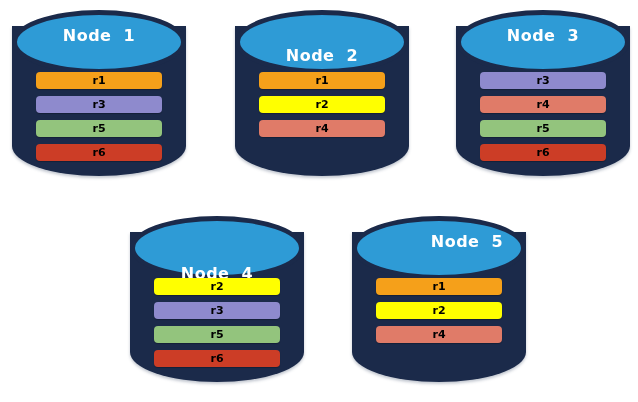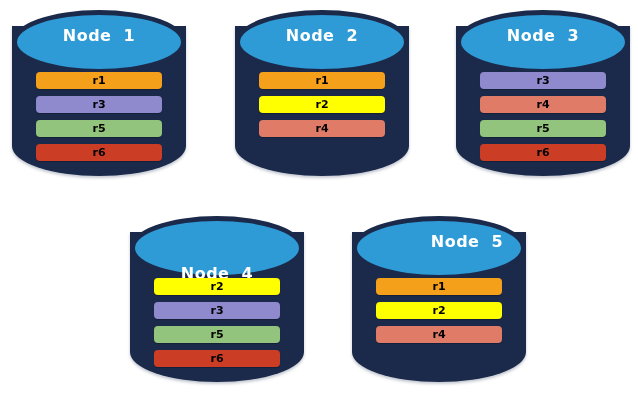--- a/index.html
+++ b/index.html
@@ -115,21 +115,21 @@
         <div class="bar" style="background: rgb(142, 138, 205);">r3</div>
         <div class="bar" style="background: rgb(147, 196, 125);">r5</div>
         <div class="bar" style="background: rgb(204, 61, 38);">r6</div>
       </div>
     </div>
     <div class="node" style="left: 231px; top: 6px;">
       <div class="cyl">
         <div class="cyl-body" style="background: rgb(27, 42, 74);"></div>
         <div class="cyl-top" style="background: rgb(46, 155, 214); border-color: rgb(27, 42, 74);"></div>
       </div>
-      <div class="node-title" style="color: rgb(255, 255, 255);">Node  2</div>
+      <div class="node-title" style="color: rgb(255, 255, 255); margin-top: 20px;">Node  2</div>
       <div class="bars">
         <div class="bar" style="background: rgb(245, 160, 26);">r1</div>
         <div class="bar" style="background: rgb(255, 255, 0);">r2</div>
         <div class="bar" style="background: rgb(224, 123, 104);">r4</div>
       </div>
     </div>
     <div class="node" style="left: 452px; top: 6px;">
       <div class="cyl">
         <div class="cyl-body" style="background: rgb(27, 42, 74);"></div>
         <div class="cyl-top" style="background: rgb(46, 155, 214); border-color: rgb(27, 42, 74);"></div>

